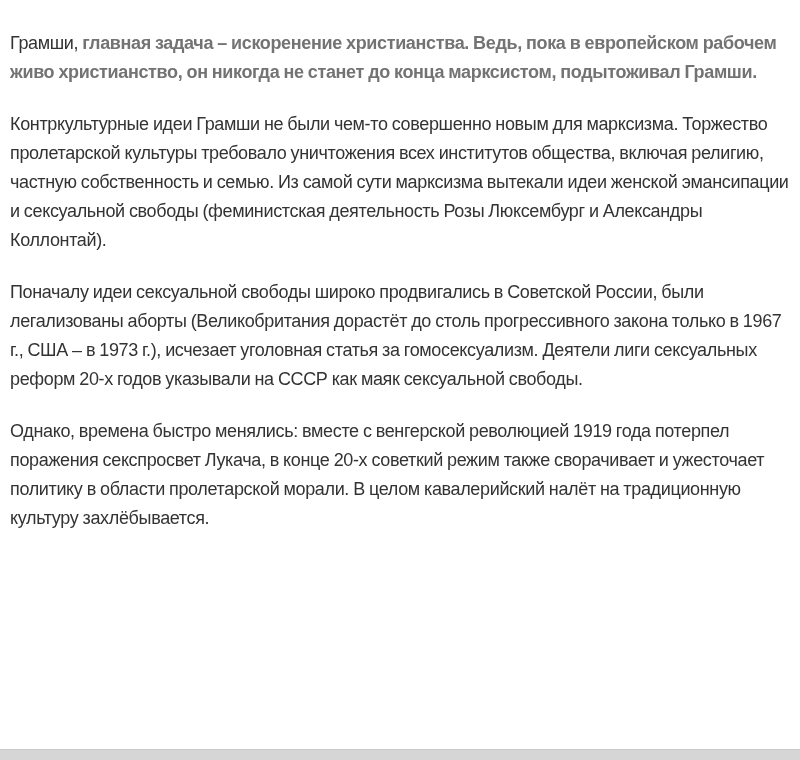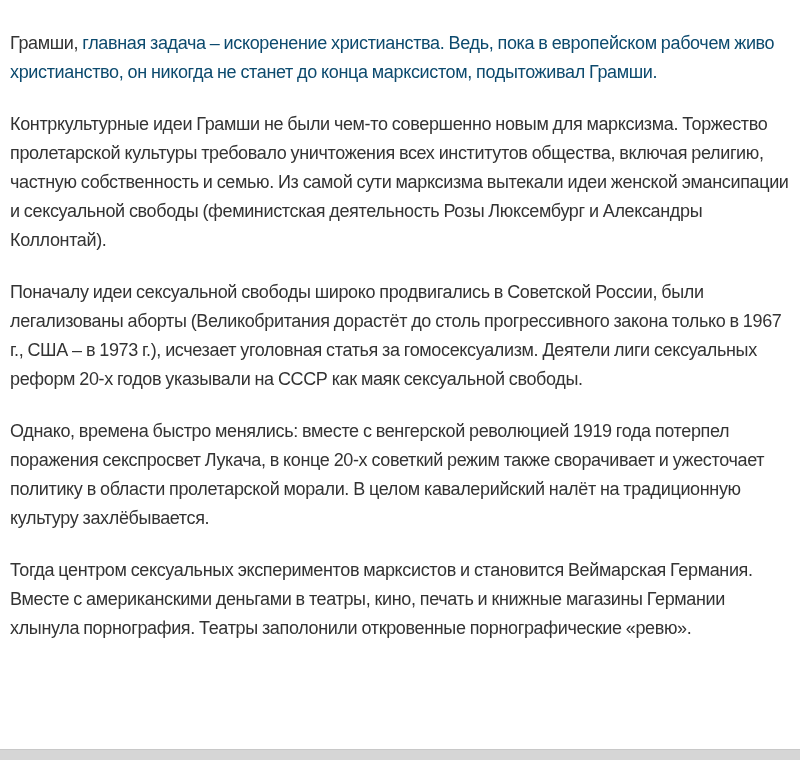--- a/index.html
+++ b/index.html
@@ -22,22 +22,22 @@
       width: 786px;
     }
     .para {
       margin: 0 0 23px 0;
       font-size: 18px;
       line-height: 29px;
       letter-spacing: -0.35px;
       word-spacing: -0.5px;
     }
     .para b {
-      font-weight: normal;
-      color: #0c4a6e;
+      font-weight: bold;
+      color: #737373;
     }
     .bottom-bar {
       position: absolute;
       left: 0;
       right: 0;
       bottom: 0;
       height: 10px;
       background: #d6d6d6;
       border-top: 1px solid #c8c8c8;
     }
@@ -45,16 +45,15 @@
 </head>
 <body>
 
 <div class="article">
   <p class="para">
     <span>Грамши, </span><b>главная задача – искоренение христианства. Ведь, пока в европейском рабочем живо христианство, он никогда не станет до конца марксистом, подытоживал Грамши.</b>
   </p>
   <p class="para">Контркультурные идеи Грамши не были чем-то совершенно новым для марксизма. Торжество пролетарской культуры требовало уничтожения всех институтов общества, включая религию, частную собственность и семью. Из самой сути марксизма вытекали идеи женской эмансипации и сексуальной свободы (феминистская деятельность Розы Люксембург и Александры Коллонтай).</p>
   <p class="para">Поначалу идеи сексуальной свободы широко продвигались в Советской России, были легализованы аборты (Великобритания дорастёт до столь прогрессивного закона только в 1967 г., США – в 1973 г.), исчезает уголовная статья за гомосексуализм. Деятели лиги сексуальных реформ 20-х годов указывали на СССР как маяк сексуальной свободы.</p>
   <p class="para">Однако, времена быстро менялись: вместе с венгерской революцией 1919 года потерпел поражения секспросвет Лукача, в конце 20-х советкий режим также сворачивает и ужесточает политику в области пролетарской морали. В целом кавалерийский налёт на традиционную культуру захлёбывается.</p>
-  <p class="para">Тогда центром сексуальных экспериментов марксистов и становится Веймарская Германия. Вместе с американскими деньгами в театры, кино, печать и книжные магазины Германии хлынула порнография. Театры заполонили откровенные порнографические «ревю».</p>
 </div>
 
 <div class="bottom-bar"></div>
 
 </body></html>

